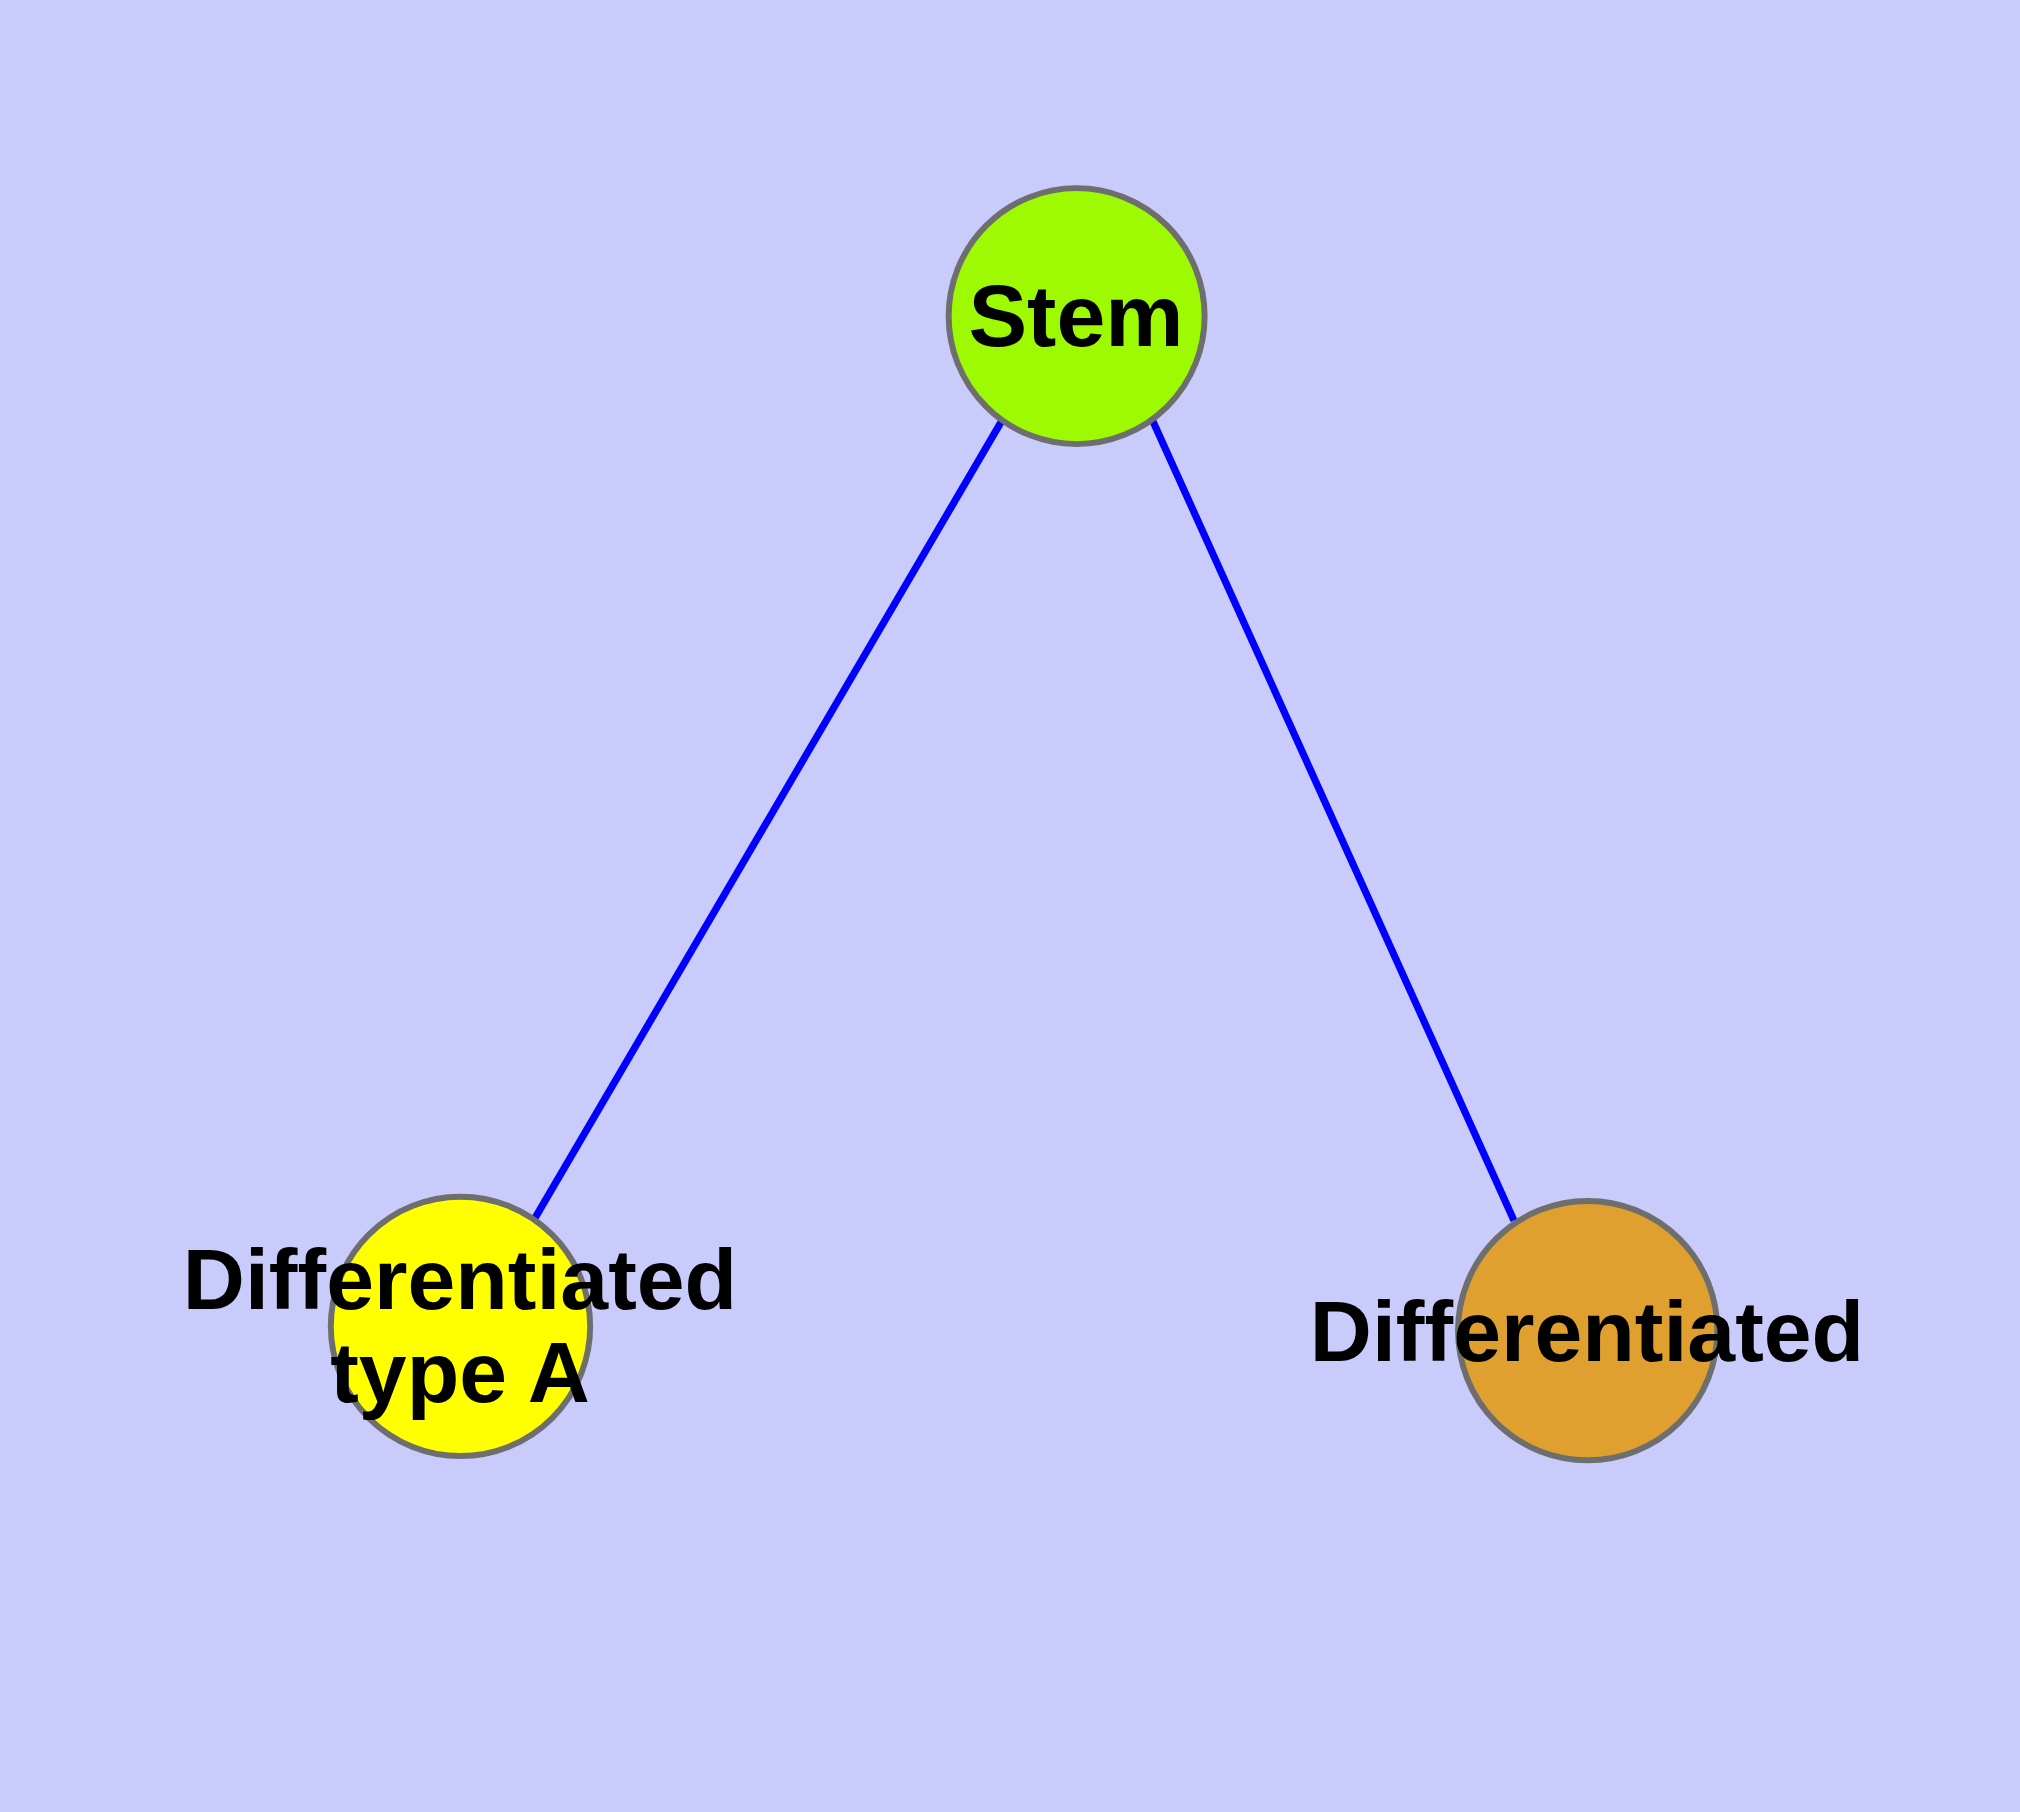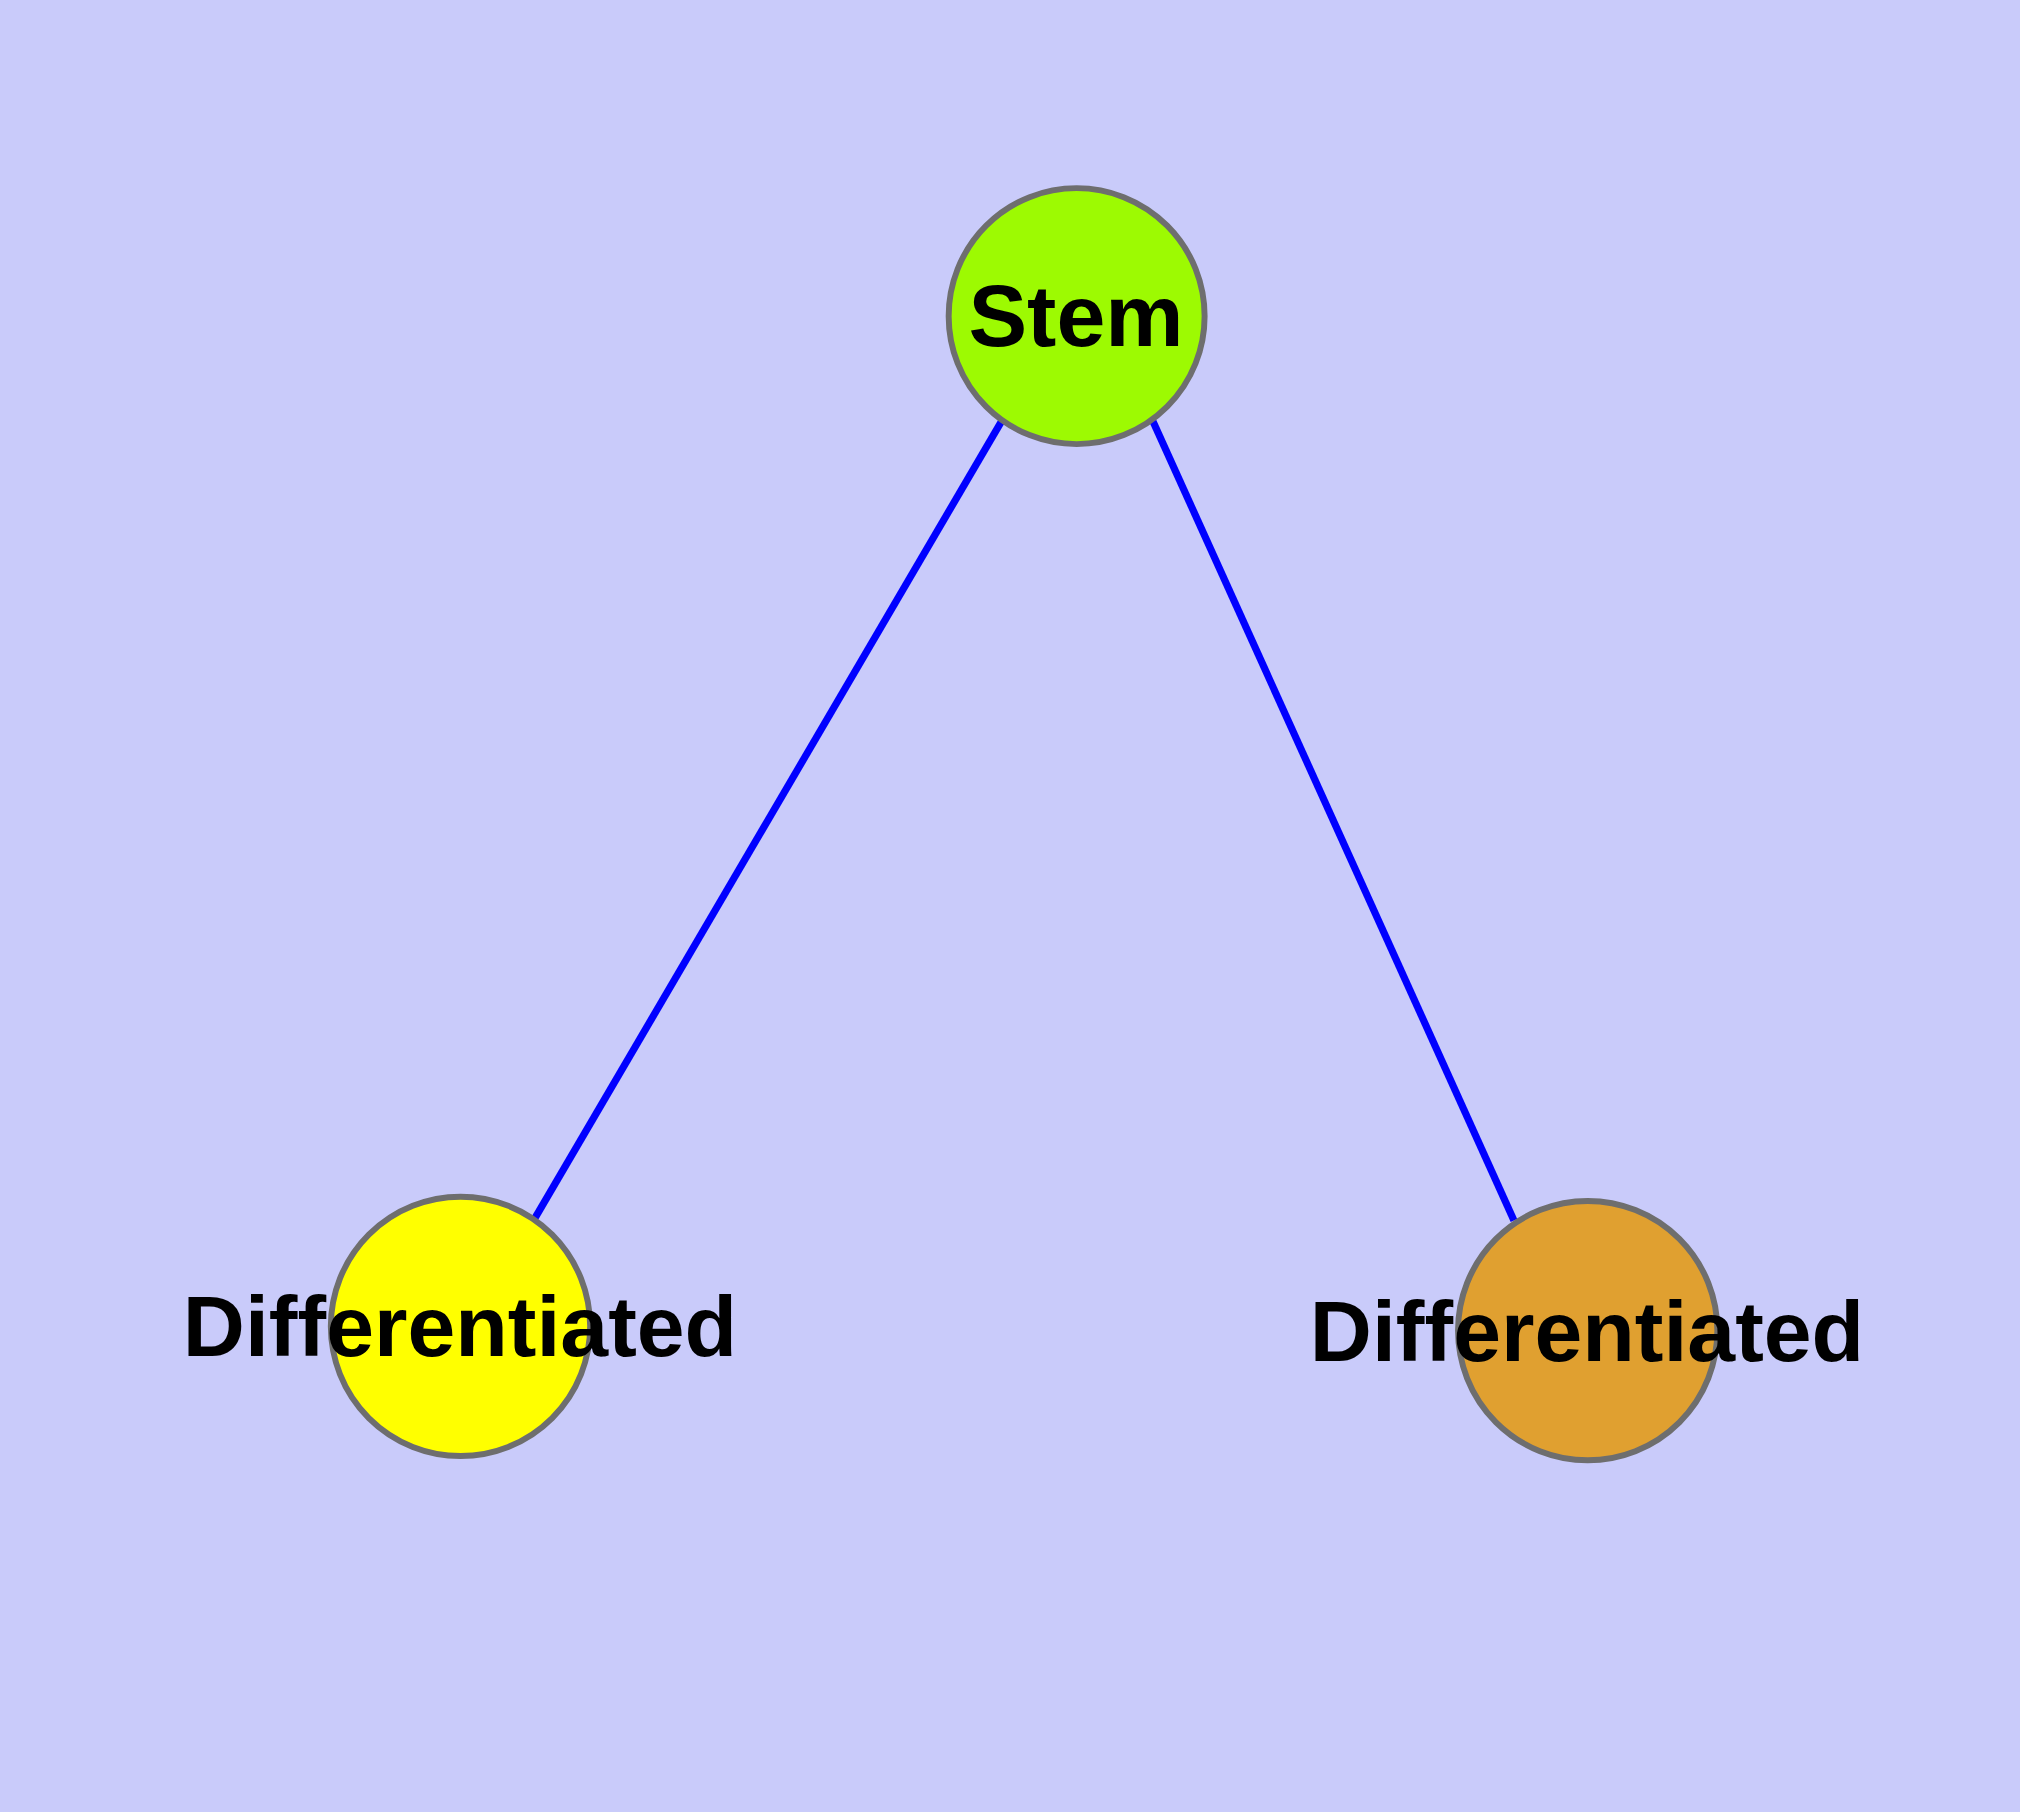--- a/index.html
+++ b/index.html
@@ -82,20 +82,21 @@
       <circle class="node-circle" cx="1840" cy="1570" r="153" fill="#E0A030" stroke="#6E6E6E" stroke-width="7"></circle>
     </g>
   </svg>
 
   <div class="node-label label-stem" style="left: 1048px; top: 316px; color: rgb(0, 0, 0);">
     <span class="label-line">Stem</span>
   </div>
 
   <div class="node-label label-typea" style="left: 432px; top: 1326px; color: rgb(0, 0, 0);">
     <span class="label-line">Differentiated</span>
+    <span class="label-line">type A</span>
   </div>
 
   <div class="node-label label-typeb" style="left: 1559px; top: 1331px; color: rgb(0, 0, 0);">
     <span class="label-line">Differentiated</span>
   </div>
 
 </div>
 
 
 </body></html>

